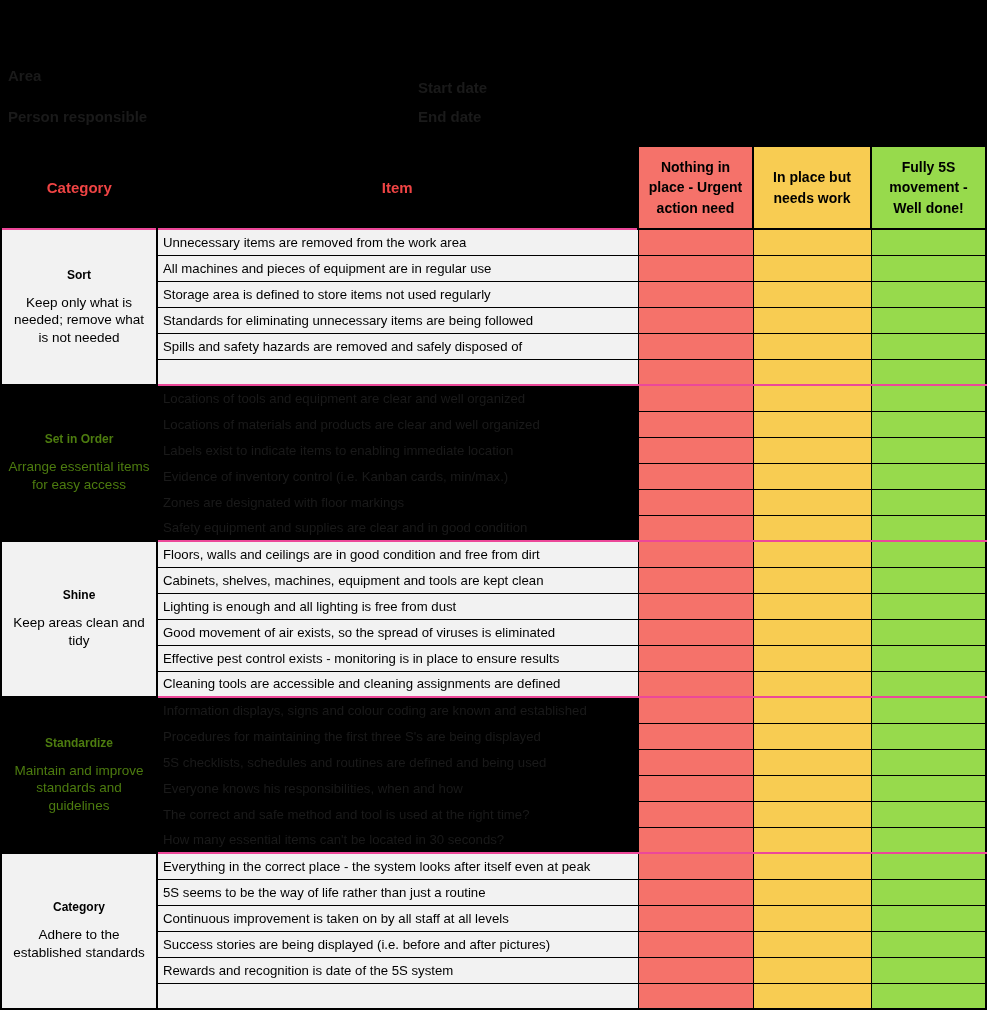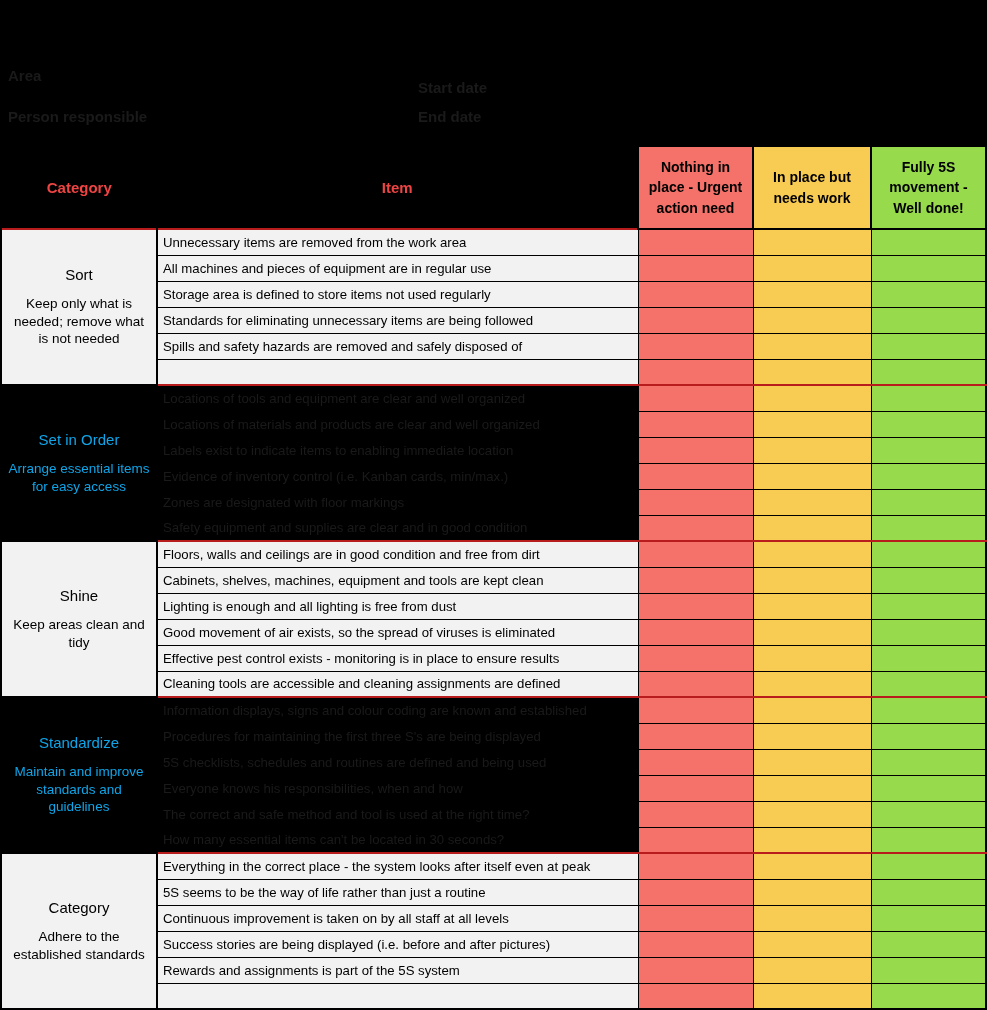--- a/index.html
+++ b/index.html
@@ -33,33 +33,33 @@
   col.c-cat  { width:156px; }
   col.c-item { width:481px; }
   col.c-r0   { width:115px; }
   col.c-r1   { width:118px; }
   col.c-r2   { width:115px; }
 
   tr.head-row { height:83px; }
   tr.body-row { height:26px; }
 
   td { border:1px solid #000; overflow:hidden; }
-  tr.section-start td { border-top:2px solid #b91c1c; }
+  tr.section-start td { border-top:2px solid #ec4899; }
 
   .ghost-head { background:#000; color:#ef4444; font-weight:bold; font-size:15px;
                 text-align:center; vertical-align:middle; }
   .rating-head { color:#000; font-weight:bold; font-size:14px; text-align:center;
                  vertical-align:middle; line-height:1.45; padding:0 5px;
                  border:2px solid #000; }
 
   .cat-cell { text-align:center; vertical-align:middle; padding:2px 6px;
               border:2px solid #000; }
   .cat-cell.light { background:#f2f2f2; color:#000; }
-  .cat-cell.dark  { background:#000;    color:#0ea5e9;margin-top:17px; }
-  .cat-name { font-size:15px; font-weight:normal; margin-bottom:12px; }
+  .cat-cell.dark  { background:#000;    color:#4d7c0f;margin-top:17px; }
+  .cat-name { font-size:12px; font-weight:bold; margin-bottom:12px; }
   .cat-desc { font-size:13.5px; line-height:1.3; }
 
   .item-cell { font-size:13.2px; padding:0 0 0 5px; vertical-align:middle;
                white-space:nowrap; }
   tr.row-light .item-cell { background:#f2f2f2; color:#000; }
   tr.row-dark  .item-cell { background:#000;    color:#1a1a1a; }
 </style>
 </head>
 <body>
 
@@ -272,21 +272,21 @@
           <td class="rating-cell" style="background-color: rgb(248, 204, 82);"></td>
           <td class="rating-cell" style="background-color: rgb(151, 218, 76);"></td>
         </tr>
         <tr class="body-row row-light">
           <td class="item-cell">Success stories are being displayed (i.e. before and after pictures)</td>
           <td class="rating-cell" style="background-color: rgb(245, 114, 106);"></td>
           <td class="rating-cell" style="background-color: rgb(248, 204, 82);"></td>
           <td class="rating-cell" style="background-color: rgb(151, 218, 76);"></td>
         </tr>
         <tr class="body-row row-light">
-          <td class="item-cell">Rewards and assignments is part of the 5S system</td>
+          <td class="item-cell">Rewards and recognition is date of the 5S system</td>
           <td class="rating-cell" style="background-color: rgb(245, 114, 106);"></td>
           <td class="rating-cell" style="background-color: rgb(248, 204, 82);"></td>
           <td class="rating-cell" style="background-color: rgb(151, 218, 76);"></td>
         </tr>
         <tr class="body-row row-light">
           <td class="item-cell"></td>
           <td class="rating-cell" style="background-color: rgb(245, 114, 106);"></td>
           <td class="rating-cell" style="background-color: rgb(248, 204, 82);"></td>
           <td class="rating-cell" style="background-color: rgb(151, 218, 76);"></td>
         </tr>

